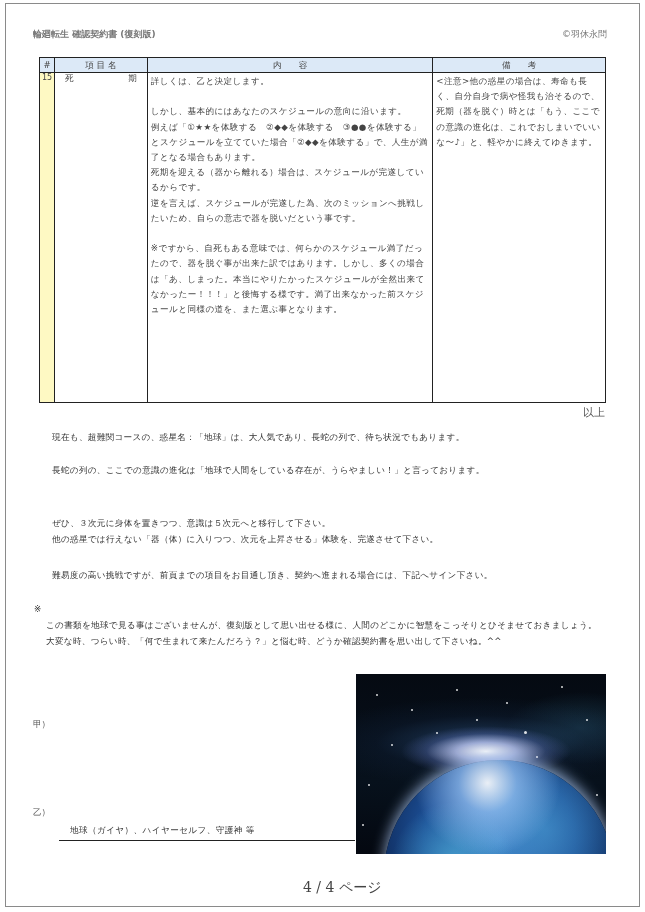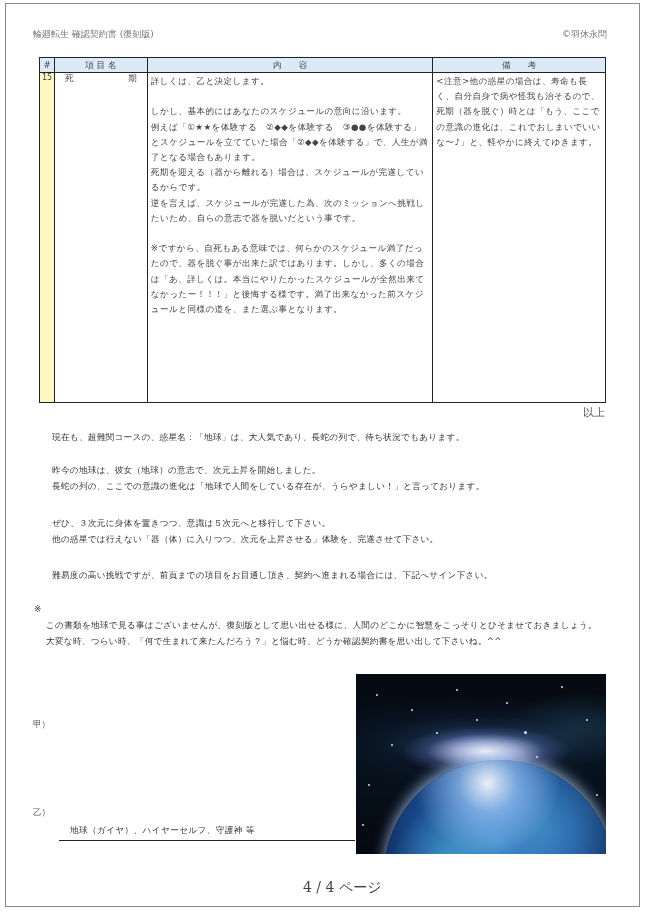--- a/index.html
+++ b/index.html
@@ -2,21 +2,21 @@
 <html><head>
 <meta charset="utf-8">
 <style>
   * { box-sizing: border-box; margin: 0; padding: 0; }
   html, body { width: 645px; height: 912px; background: #ffffff; overflow: hidden; }
   body { font-family: "DejaVu Sans", "Liberation Sans", sans-serif; color: #333; position: relative; }
   .page {
     position: absolute; left: 5px; top: 3px; width: 635px; height: 904px;
     border: 1px solid #8a8a8a; background: #fff;
   }
-  .hdr-left { position: absolute; left: 27px; top: 24px; font-size: 9px; color: #777; }
+  .hdr-left { position: absolute; left: 27px; top: 24px; font-size: 9px; color: #777; font-weight: bold; }
   .hdr-right { position: absolute; right: 32px; top: 24px; font-size: 9px; color: #777; }
 
   table.main {
     position: absolute; left: 33px; top: 53px; width: 567px;
     border-collapse: collapse; font-size: 8.6px; color: #444;
   }
   table.main th, table.main td { border: 1px solid #222; vertical-align: top; }
   table.main th {
     background: #dce9f7; font-weight: normal; height: 15px; text-align: center;
     font-size: 8.6px; color: #444; letter-spacing: 0; line-height: 14px;
@@ -89,34 +89,33 @@
           </div>
         </td>
         <td class="content">
           <div>詳しくは、乙と決定します。</div>
           <div class="blank"></div>
           <div>しかし、基本的にはあなたのスケジュールの意向に沿います。</div>
           <div>例えば「①★★を体験する　②◆◆を体験する　③●●を体験する」とスケジュールを立てていた場合「②◆◆を体験する」で、人生が満了となる場合もあります。</div>
           <div>死期を迎える（器から離れる）場合は、スケジュールが完遂しているからです。</div>
           <div>逆を言えば、スケジュールが完遂した為、次のミッションへ挑戦したいため、自らの意志で器を脱いだという事です。</div>
           <div class="blank"></div>
-          <div>※ですから、自死もある意味では、何らかのスケジュール満了だったので、器を脱ぐ事が出来た訳ではあります。しかし、多くの場合は「あ、詳しくは。本当にやりたかったスケジュールが全然出来てなかったー！！！」と後悔する様です。満了出来なかった前スケジュールと同様の道を、また選ぶ事となります。</div>
+          <div>※ですから、自死もある意味では、何らかのスケジュール満了だったので、器を脱ぐ事が出来た訳ではあります。しかし、多くの場合は「あ、しまった。本当にやりたかったスケジュールが全然出来てなかったー！！！」と後悔する様です。満了出来なかった前スケジュールと同様の道を、また選ぶ事となります。</div>
         </td>
         <td class="note">&lt;注意&gt;他の惑星の場合は、寿命も長く、自分自身で病や怪我も治そるので、死期（器を脱ぐ）時とは「もう、ここでの意識の進化は、これでおしまいでいいな〜♪」と、軽やかに終えてゆきます。</td>
       </tr>
     </tbody>
   </table>
 
   <div class="ijou">以上</div>
 
   <div class="body-text" style="top:425px;">
     <div class="indent">現在も、超難関コースの、惑星名：「地球」は、大人気であり、長蛇の列で、待ち状況でもあります。</div>
   </div>
   <div class="body-text" style="top:458px;">
-    <div class="indent">昨今の地球は、彼女（地球）の意志で、次元上昇を開始しました。</div>
     <div class="indent">長蛇の列の、ここでの意識の進化は「地球で人間をしている存在が、うらやましい！」と言っております。</div>
   </div>
   <div class="body-text" style="top:511px;">
     <div class="indent">ぜひ、３次元に身体を置きつつ、意識は５次元へと移行して下さい。</div>
     <div class="indent">他の惑星では行えない「器（体）に入りつつ、次元を上昇させる」体験を、完遂させて下さい。</div>
   </div>
   <div class="body-text" style="top:563px;">
     <div class="indent">難易度の高い挑戦ですが、前頁までの項目をお目通し頂き、契約へ進まれる場合には、下記へサイン下さい。</div>
   </div>
 

